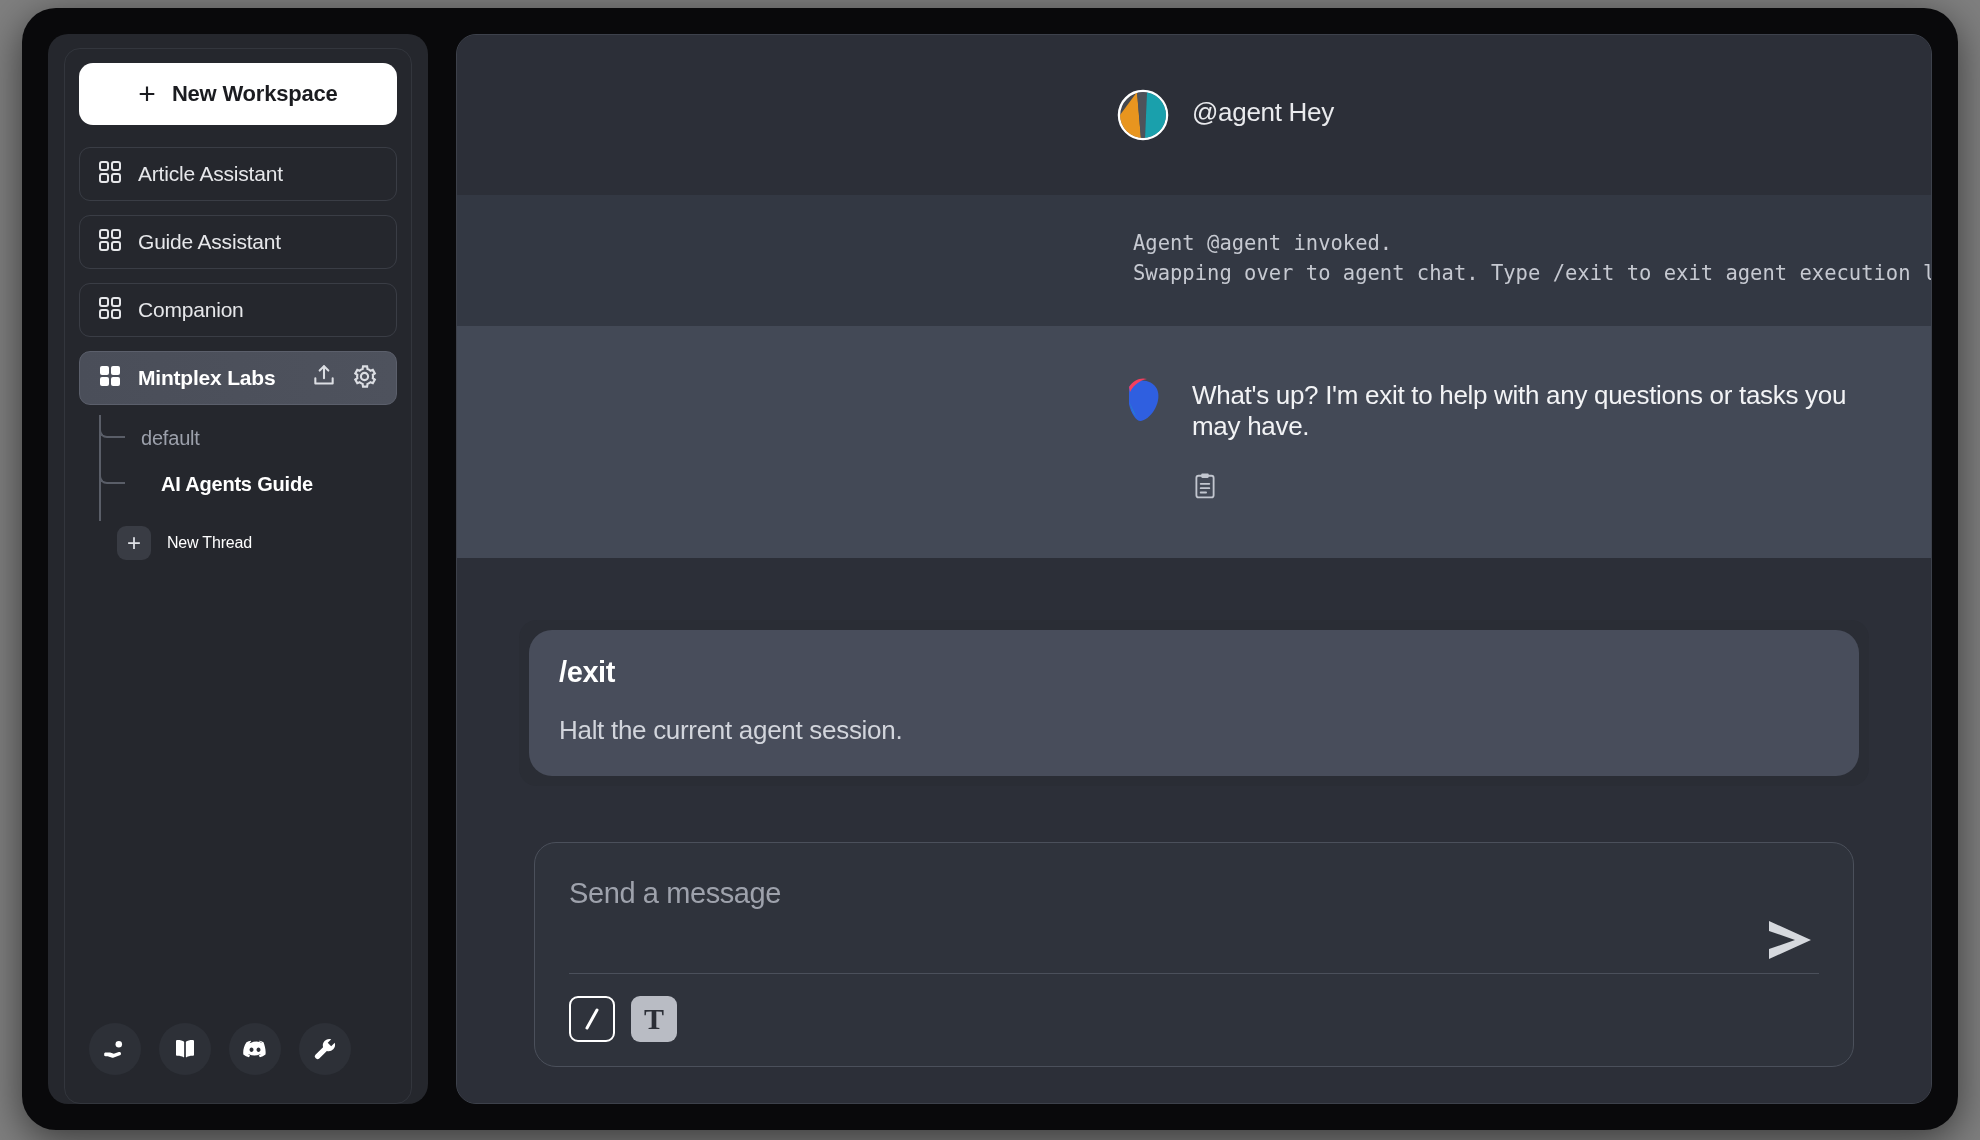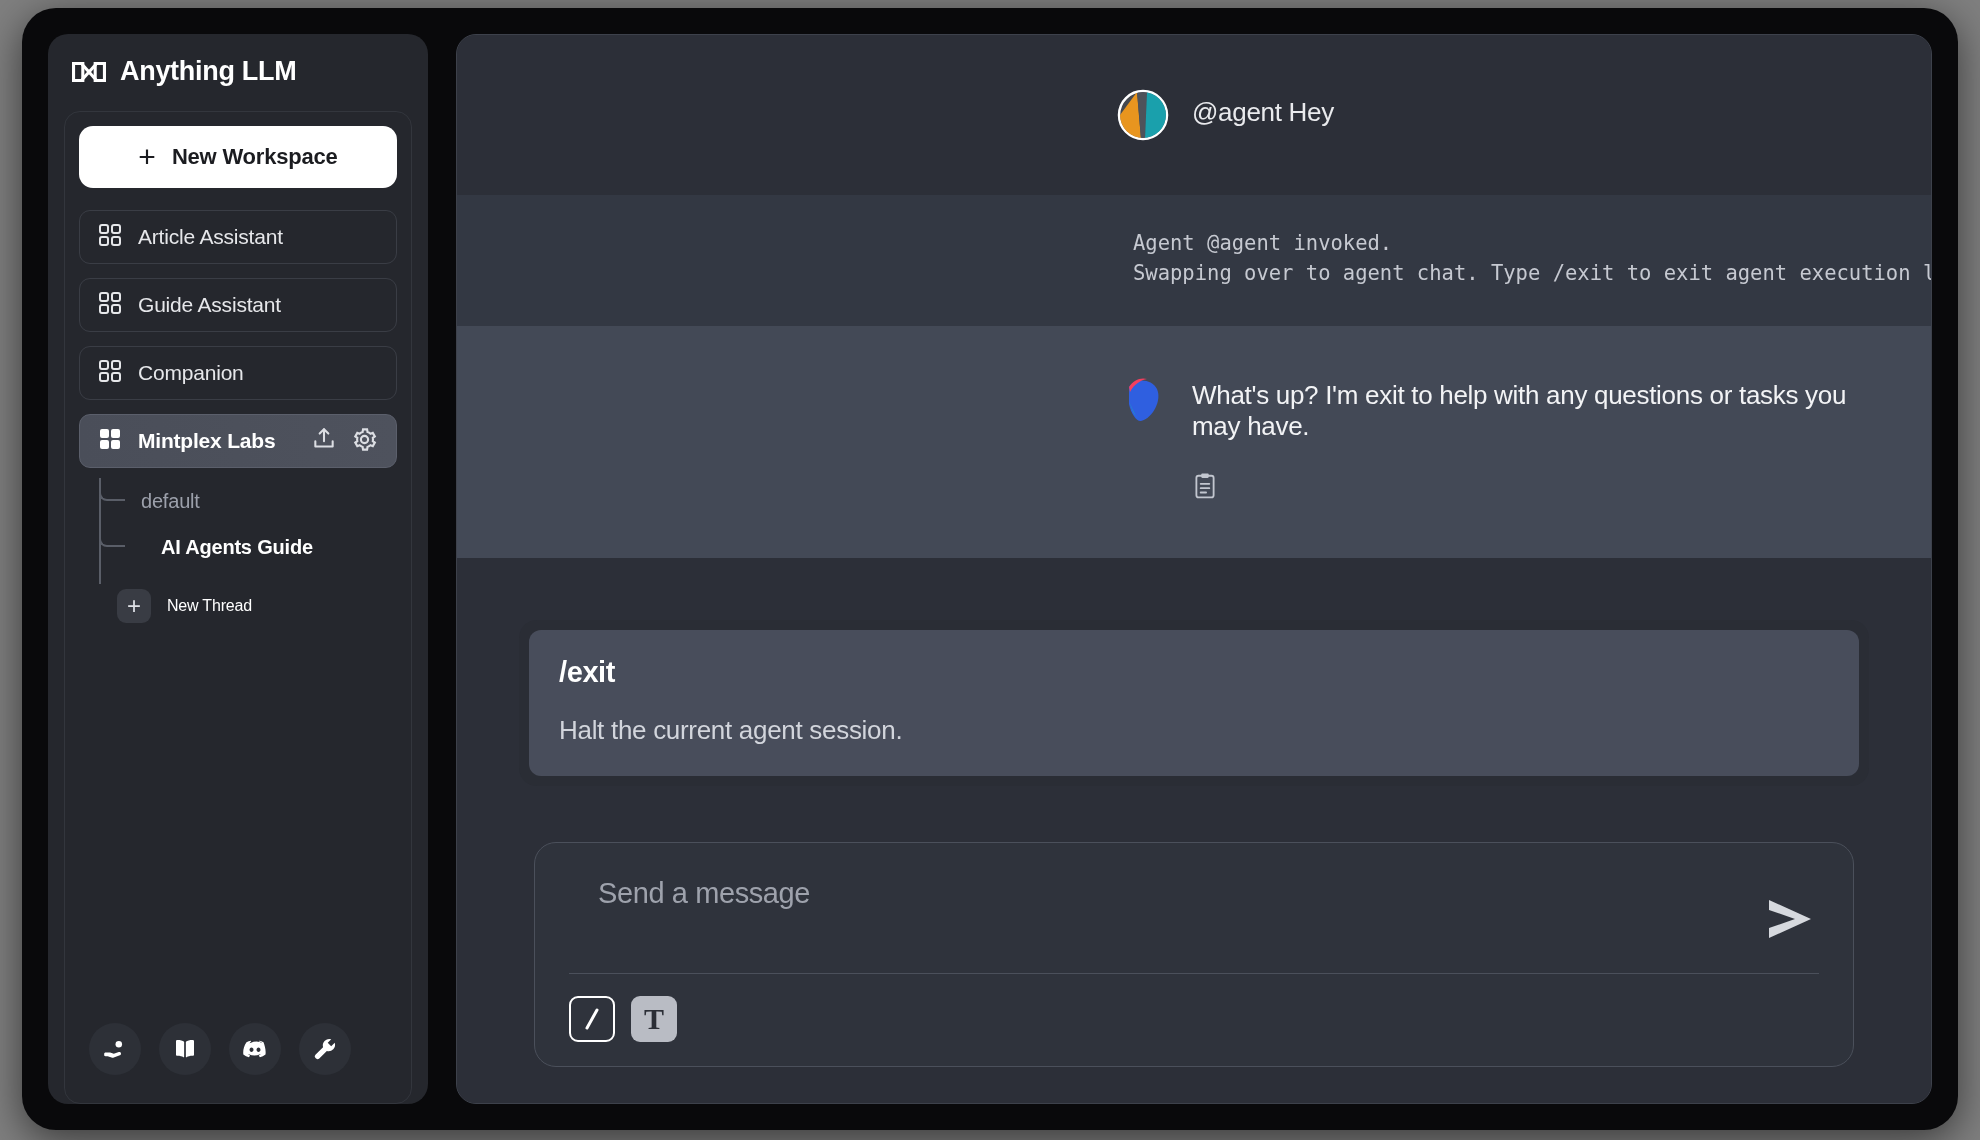--- a/index.html
+++ b/index.html
@@ -238,21 +238,21 @@
   .slash-popup-outer {
     margin: 0 auto;
     width: 1350px;
     background: #2a2d35;
     border-radius: 18px;
     padding: 10px;
     margin-bottom: 56px;
   }
   .slash-popup {
     background: #484d5b;
-    border-radius: 12px;
+    border-radius: 23px;
     padding: 26px 30px 30px 30px;
   }
   .slash-cmd {
     color: #ffffff;
     font-size: 29px;
     font-weight: 700;
     letter-spacing: -0.4px;
   }
   .slash-desc {
     color: #d2d5dc;
@@ -262,21 +262,21 @@
   }
 
   .composer {
     margin: 0 auto;
     width: 1320px;
     background: #2f333c;
     border: 1px solid #4b505b;
     border-radius: 22px;
     padding: 30px 34px 24px 34px;
   }
-  .composer-top { display: flex; align-items: center; margin-left: 29px; }
+  .composer-top { display: flex; align-items: flex-end; }
   .composer-placeholder {
     flex: 1;
     color: #9ea2ac;
     font-size: 29px;
     letter-spacing: -0.4px;
     padding-top: 4px;
     min-height: 96px;
   }
   .send-btn { cursor: pointer; padding-top: 0px; }
   .composer-divider {
@@ -305,31 +305,20 @@
     line-height: 1;
   }
 </style>
 </head>
 <body>
 
 <div id="window-frame">
 
   <div id="sidebar">
 
-    <div class="brand">
-      <span class="brand-logo">
-        <svg viewBox="0 0 44 30" width="34" height="24">
-          <path d="M2 4 h12 v22 h-12 z" fill="none" stroke="#ffffff" stroke-width="4"></path>
-          <path d="M42 4 h-12 v22 h12 z" fill="none" stroke="#ffffff" stroke-width="4"></path>
-          <path d="M13 5 L31 25" stroke="#ffffff" stroke-width="4"></path>
-          <path d="M31 5 L13 25" stroke="#ffffff" stroke-width="4"></path>
-        </svg>
-      </span>
-      <span class="brand-name">Anything LLM</span>
-    </div>
 
     <div class="sidebar-inner">
 
       <div class="new-workspace-btn">
         <span class="plus">+</span>
         <span class="new-workspace-label">New Workspace</span>
       </div>
 
       <div class="ws-list">
 

